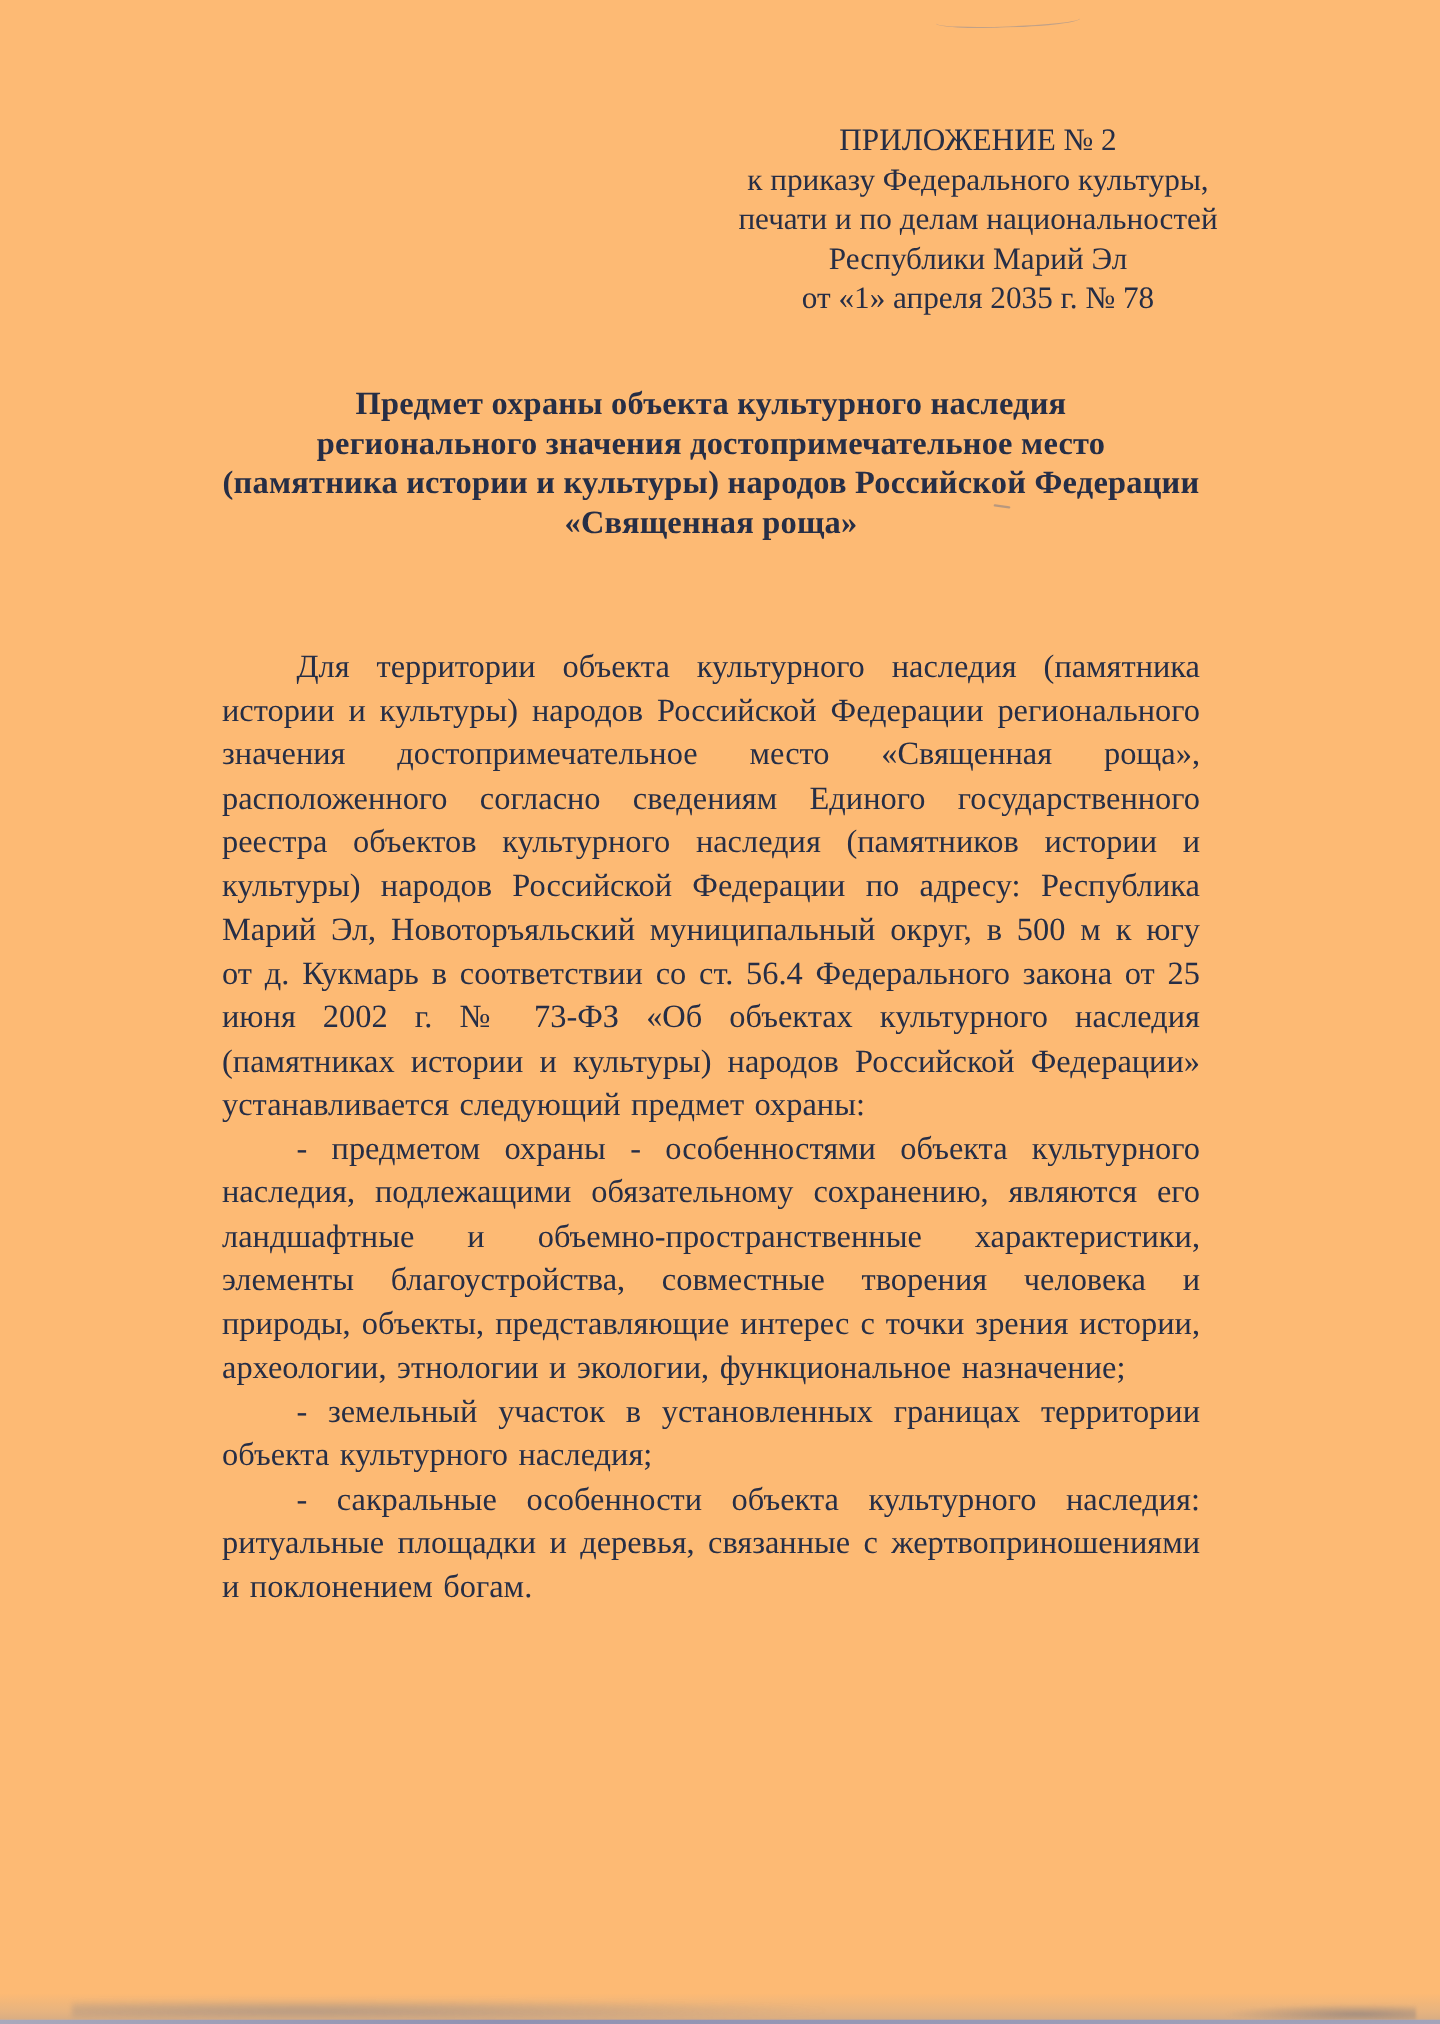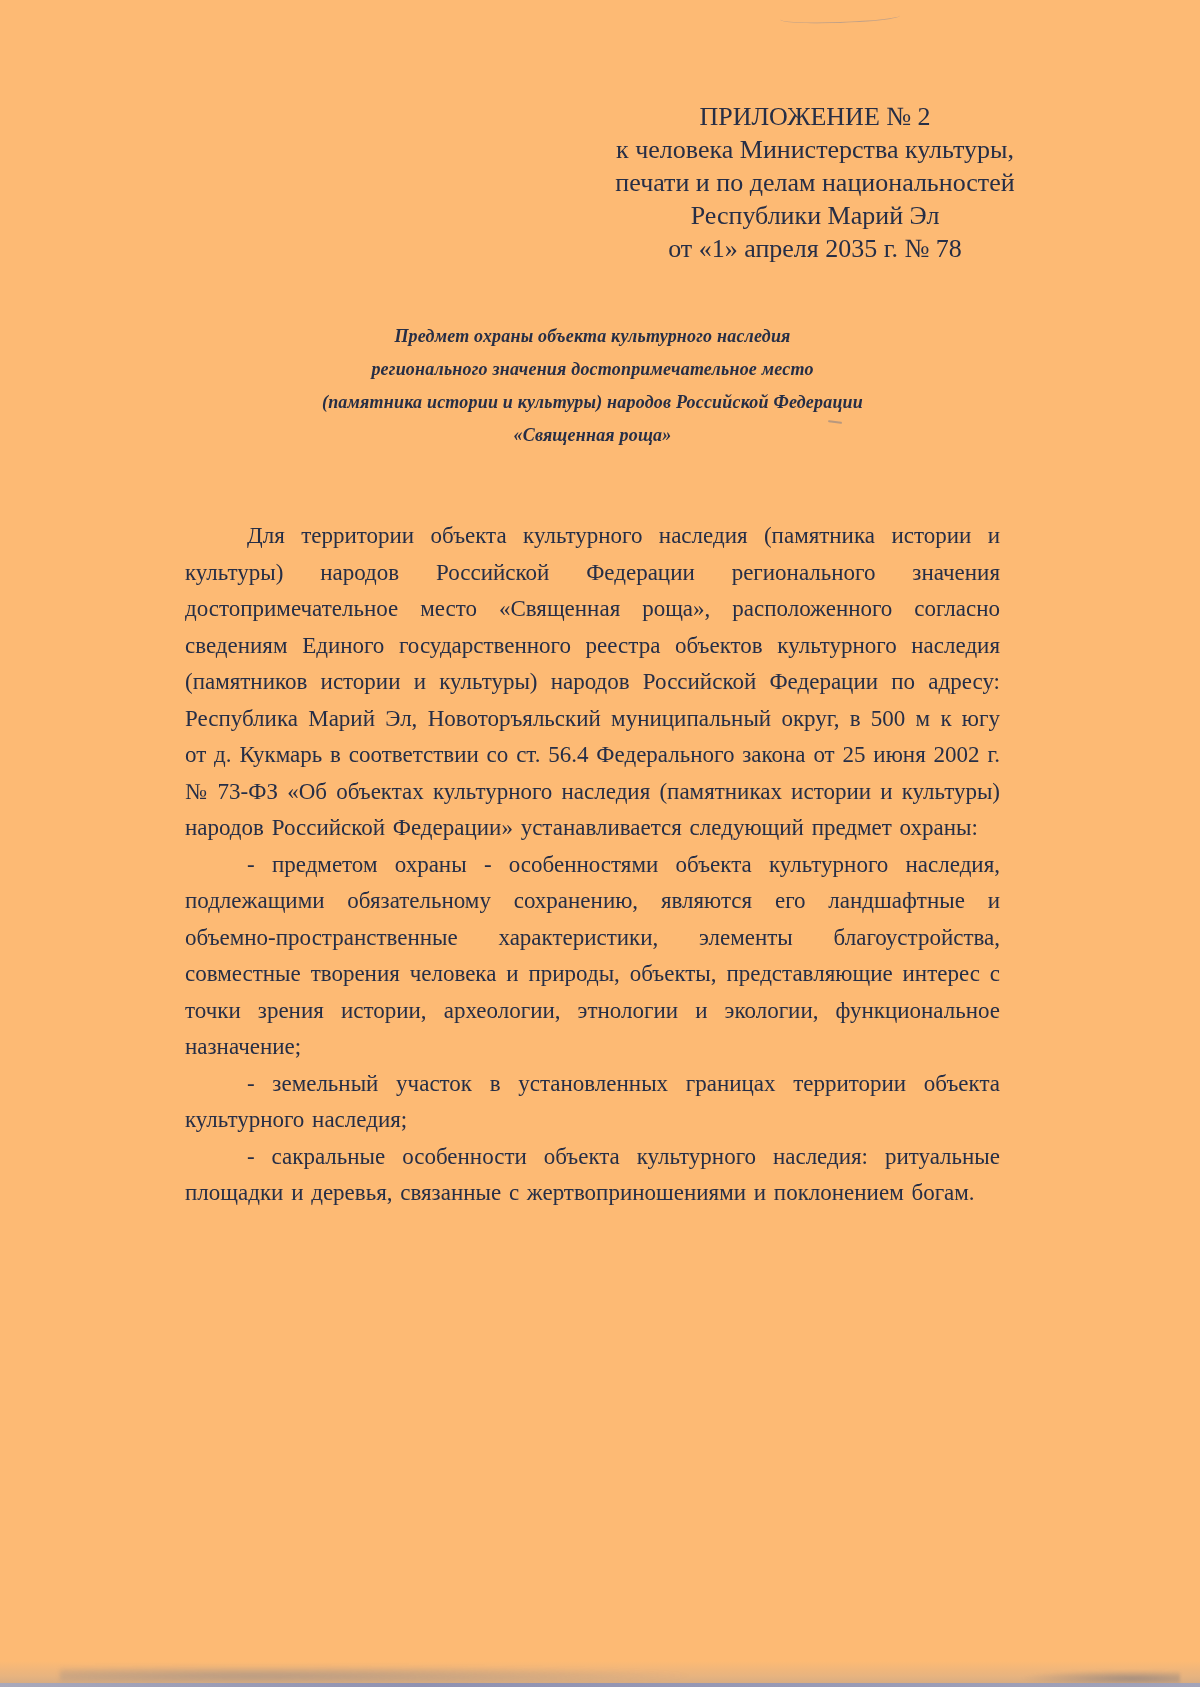--- a/index.html
+++ b/index.html
@@ -28,30 +28,29 @@
   }
   .header-line {
     white-space: nowrap;
   }
   .title-block {
     margin-top: 55px;
     margin-left: 185px;
     width: 815px;
     text-align: center;
     font-weight: bold;
-    font-size: 18px;
+    font-size: 27px;
     line-height: 33px;
     letter-spacing: 0.2px;
-    font-style: italic;
   }
   .body-block {
-    margin-top: 66px;
+    margin-top: 85px;
     margin-left: 185px;
     width: 815px;
-    font-size: 23px;
+    font-size: 27px;
     line-height: 36.5px;
     text-align: justify;
   }
   .body-block p {
     margin: 0;
     text-indent: 62px;
     word-spacing: 2px;
   }
   
   .squiggle-top {
@@ -112,21 +111,21 @@
 </style>
 </head>
 <body>
 
 <div class="page">
 
   <div class="squiggle-top"></div>
 
   <div class="header-block">
     <div class="header-line">ПРИЛОЖЕНИЕ № 2</div>
-    <div class="header-line">к человека Министерства культуры,</div>
+    <div class="header-line">к приказу Федерального культуры,</div>
     <div class="header-line">печати и по делам национальностей</div>
     <div class="header-line">Республики Марий Эл</div>
     <div class="header-line">от «1» апреля 2035 г. № 78</div>
   </div>
 
   <div class="title-block">
     <div>Предмет охраны объекта культурного наследия</div>
     <div>регионального значения достопримечательное место</div>
     <div>(памятника истории и культуры) народов Российской Федерации</div>
     <div>«Священная роща»</div>

